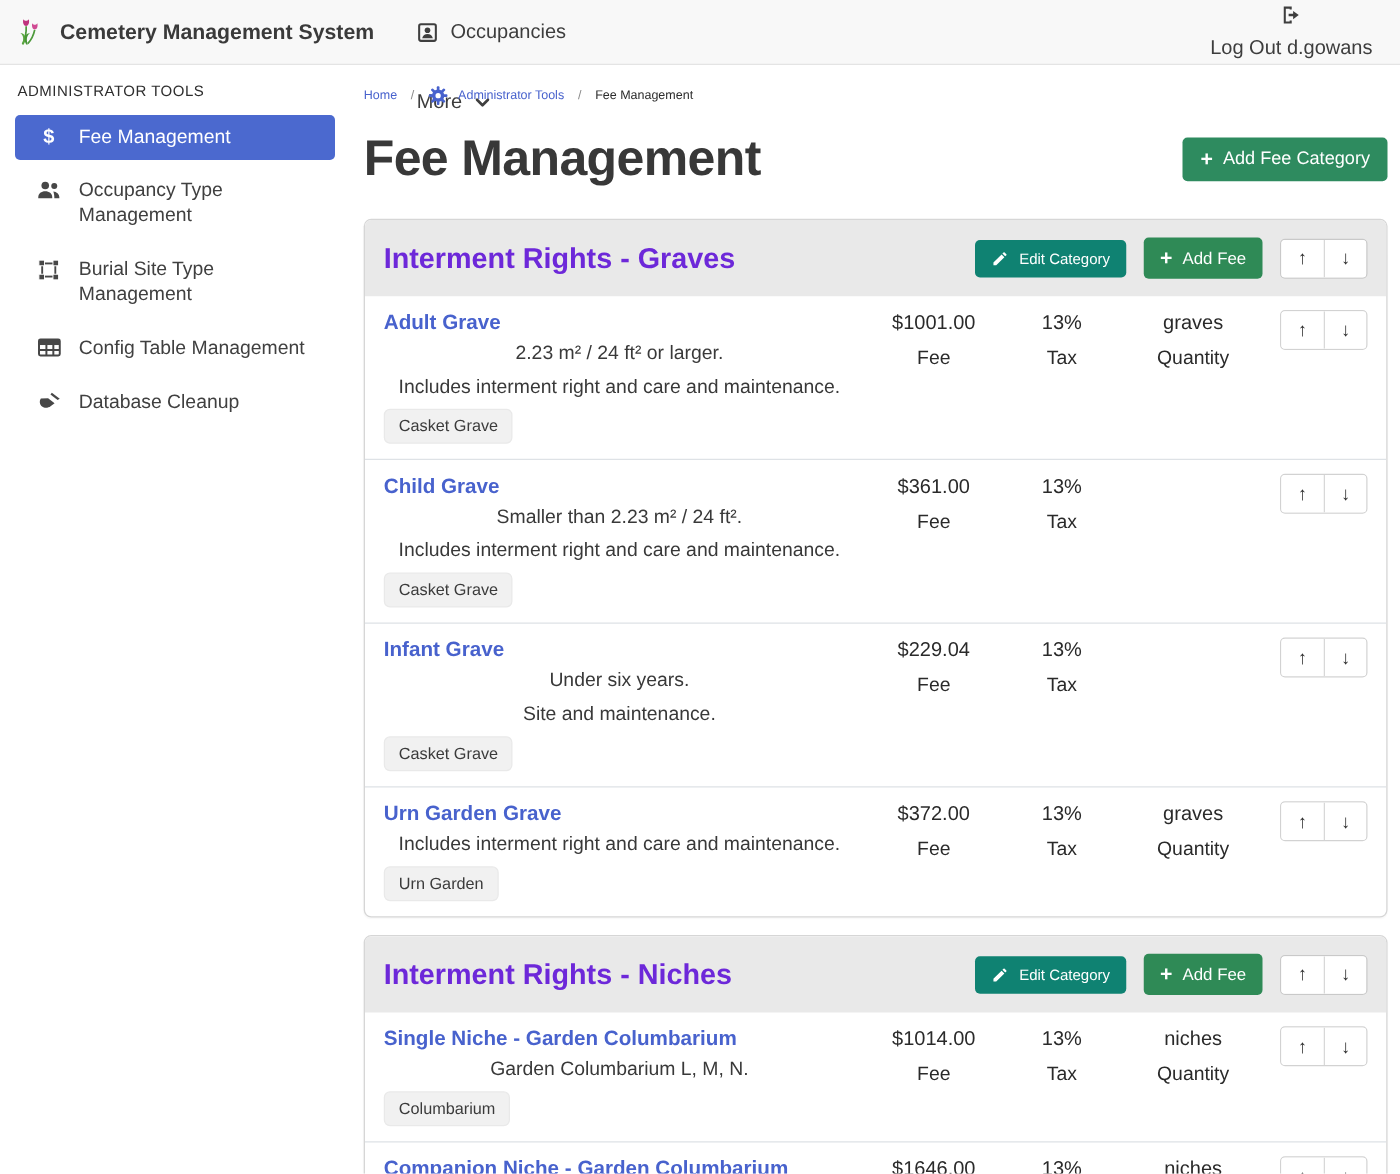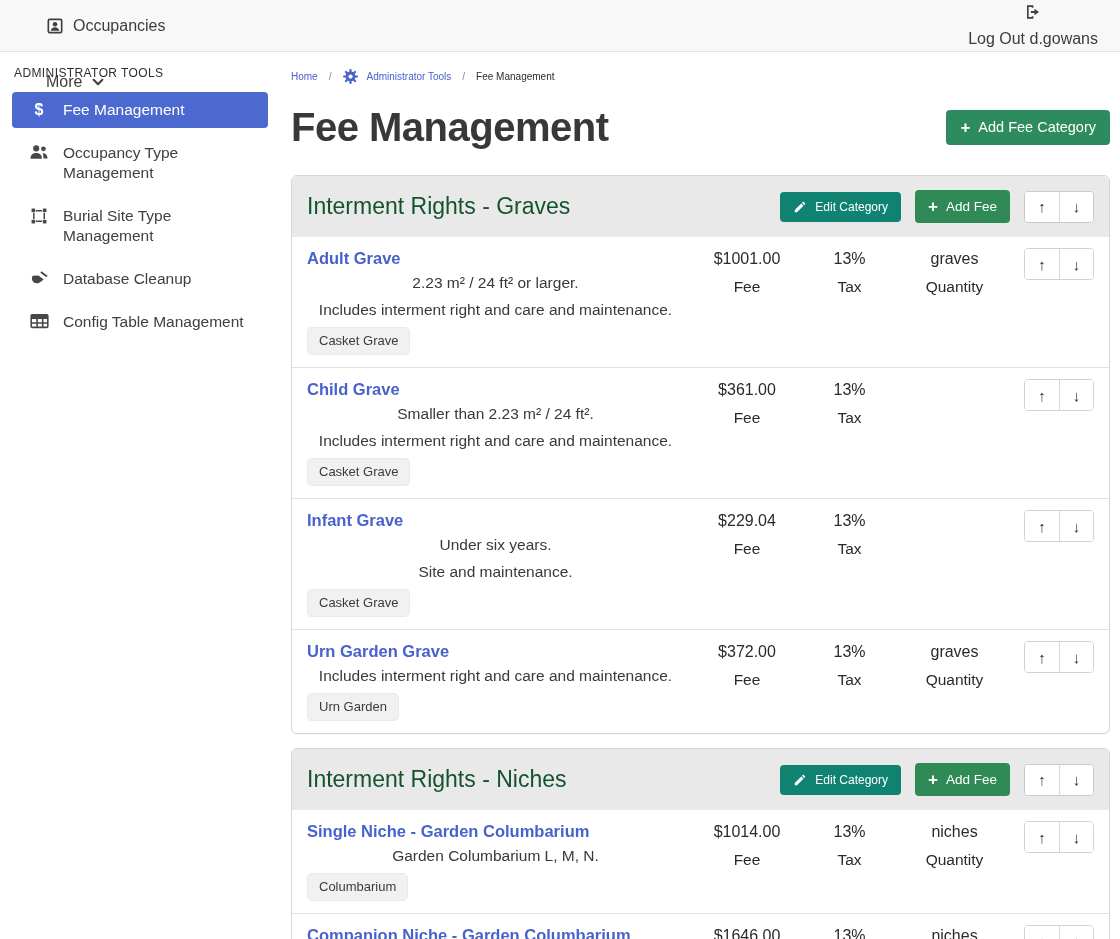--- a/index.html
+++ b/index.html
@@ -47,21 +47,21 @@
     cursor:pointer;font-family:inherit;white-space:nowrap;}
   .btn-green{background:var(--green-button);font-size:14.5px;padding:9px 14px;}
   .btn-plus{font-size:17px;font-weight:700;line-height:1;}
   .btn-teal{background:var(--teal-button);font-size:12px;padding:8px 13px;}
   .btn-addfee{background:var(--add-fee-green);font-size:13.5px;padding:8px 13px;margin-left:14px;}
   .btn-ic{display:inline-flex;align-items:center;}
   
   .card{border:1px solid #d6d6d6;border-radius:6px;margin-bottom:14px;overflow:hidden;background:#fff;
     box-shadow:0 1px 1px rgba(0,0,0,.03);}
   .card-header{background:#e9e9e9;display:flex;align-items:center;padding:14px 15px;}
-  .card-title{flex:1;margin:0;font-size:23px;font-weight:400;color:#14532d;}
+  .card-title{flex:1;margin:0;font-size:23px;font-weight:700;color:#6d28d9;}
   .arrow-group{display:flex;border:1px solid #c9c9c9;border-radius:4px;overflow:hidden;margin-left:14px;background:#fff;height:32px;}
   .arrow-btn{width:34px;border:none;background:#fff;font-size:15px;color:#2f2f2f;cursor:pointer;
     display:flex;align-items:center;justify-content:center;padding:0;font-family:inherit;}
   .arrow-btn+.arrow-btn{border-left:1px solid #d8d8d8;}
   
   .fee-row{display:flex;align-items:flex-start;padding:11px 15px 12px;}
   .fee-row+.fee-row{border-top:1px solid #dee2e6;}
   .fee-left{flex:1;min-width:0;padding-right:8px;}
   .fee-name{display:inline-block;font-size:16.5px;font-weight:700;color:var(--link-blue);
     text-decoration:none;cursor:pointer;margin:0 0 3px;line-height:21px;}
@@ -73,20 +73,33 @@
   .w-tax{width:95px;flex:0 0 95px;}
   .w-qty{width:115px;flex:0 0 115px;}
   .col-value{line-height:21px;margin-bottom:8px;}
   .col-label{font-size:15.5px;line-height:20px;}
   .fee-row .arrow-group{margin-left:12px;border-color:#d2d2d2;}
 </style>
 </head>
 <body>
 
 <header class="navbar">
+  <div class="brand">
+    <span class="nav-ic">
+        <svg width="26" height="27" viewBox="0 0 32 32">
+          <path d="M8.2 3.5c1.6 2.2 3.8 2.2 5.4 0 .9 3.8-.5 6.6-2.7 6.6s-3.6-2.8-2.7-6.6z" fill="#c0337e"></path>
+          <path d="M17 7.5c1.5 2 3.5 2 5 0 .8 3.5-.5 6.1-2.5 6.1S16.2 11 17 7.5z" fill="#d04a93"></path>
+          <path d="M11 10.5c.3 6-.8 12-3.6 17.5" stroke="#4e9a3c" stroke-width="1.7" fill="none"></path>
+          <path d="M19.4 14c-1 5-3.2 9.6-6.8 13.6" stroke="#4e9a3c" stroke-width="1.7" fill="none"></path>
+          <path d="M7 28.5c2-5.5 1.2-9.5-1.8-11.5 4.8.2 6.8 5 3.4 11.5z" fill="#5aa63f"></path>
+          <path d="M12.6 28.5c-1.8-5.5-.8-9.5 2.2-11.2-4.8-.3-7 4.7-3.8 11.2z" fill="#479636"></path>
+        </svg>
+      </span>
+    <span class="brand-text">Cemetery Management System</span>
+  </div>
   <nav class="nav-links">
     <div class="nav-item">
       <span class="nav-ic">
           <svg width="20" height="17" viewBox="0 0 24 24">
             <path d="M4.5 14a7.5 7.5 0 0 1 15 0v1h-15z" fill="#3f3f3f"></path>
             <rect x="2.5" y="15" width="19" height="2.8" rx="1.3" fill="#3f3f3f"></rect>
             <rect x="10" y="3.2" width="4" height="4.5" rx="1" fill="#3f3f3f"></rect>
           </svg>
         </span>
       <span>Work Orders</span>
@@ -154,35 +167,35 @@
                 <rect x="1.5" y="16.5" width="6" height="6"></rect>
                 <rect x="16.5" y="16.5" width="6" height="6"></rect>
               </g>
             </svg>
           </span>
           <span class="side-label">Burial Site Type Management</span>
         </div>
         <div class="side-item">
           <span class="side-icon">
             <svg width="19" height="16" viewBox="0 0 24 20">
-              <path d="M14.5 1.5l8 6-2.2 1.2-7.2-5.4z" fill="#474747"></path>
-              <path d="M13 3.3l7.3 5.5-4.5 3.4c-2.6 2-6.8 2.4-9.6.3-2.8-2.1-3.2-6.3-1.3-9z" fill="#474747" transform="translate(-1 4) scale(.9)"></path>
+              <rect x="1.5" y="2" width="21" height="16" rx="1.5" fill="none" stroke="#474747" stroke-width="2"></rect>
+              <rect x="1.5" y="2" width="21" height="5.5" fill="#474747"></rect>
+              <path d="M1.5 12.5h21M9 7.5v10.5M16 7.5v10.5" stroke="#474747" stroke-width="2"></path>
             </svg>
           </span>
-          <span class="side-label">Database Cleanup</span>
+          <span class="side-label">Config Table Management</span>
         </div>
         <div class="side-item">
           <span class="side-icon">
             <svg width="19" height="16" viewBox="0 0 24 20">
-              <rect x="1.5" y="2" width="21" height="16" rx="1.5" fill="none" stroke="#474747" stroke-width="2"></rect>
-              <rect x="1.5" y="2" width="21" height="5.5" fill="#474747"></rect>
-              <path d="M1.5 12.5h21M9 7.5v10.5M16 7.5v10.5" stroke="#474747" stroke-width="2"></path>
+              <path d="M14.5 1.5l8 6-2.2 1.2-7.2-5.4z" fill="#474747"></path>
+              <path d="M13 3.3l7.3 5.5-4.5 3.4c-2.6 2-6.8 2.4-9.6.3-2.8-2.1-3.2-6.3-1.3-9z" fill="#474747" transform="translate(-1 4) scale(.9)"></path>
             </svg>
           </span>
-          <span class="side-label">Config Table Management</span>
+          <span class="side-label">Database Cleanup</span>
         </div>
       </div>
   </aside>
 
   <main class="main">
     <nav class="breadcrumb">
       <a class="crumb link">Home</a>
       <span class="crumb-sep">/</span>
       <a class="crumb link">
         <span class="crumb-ic">

